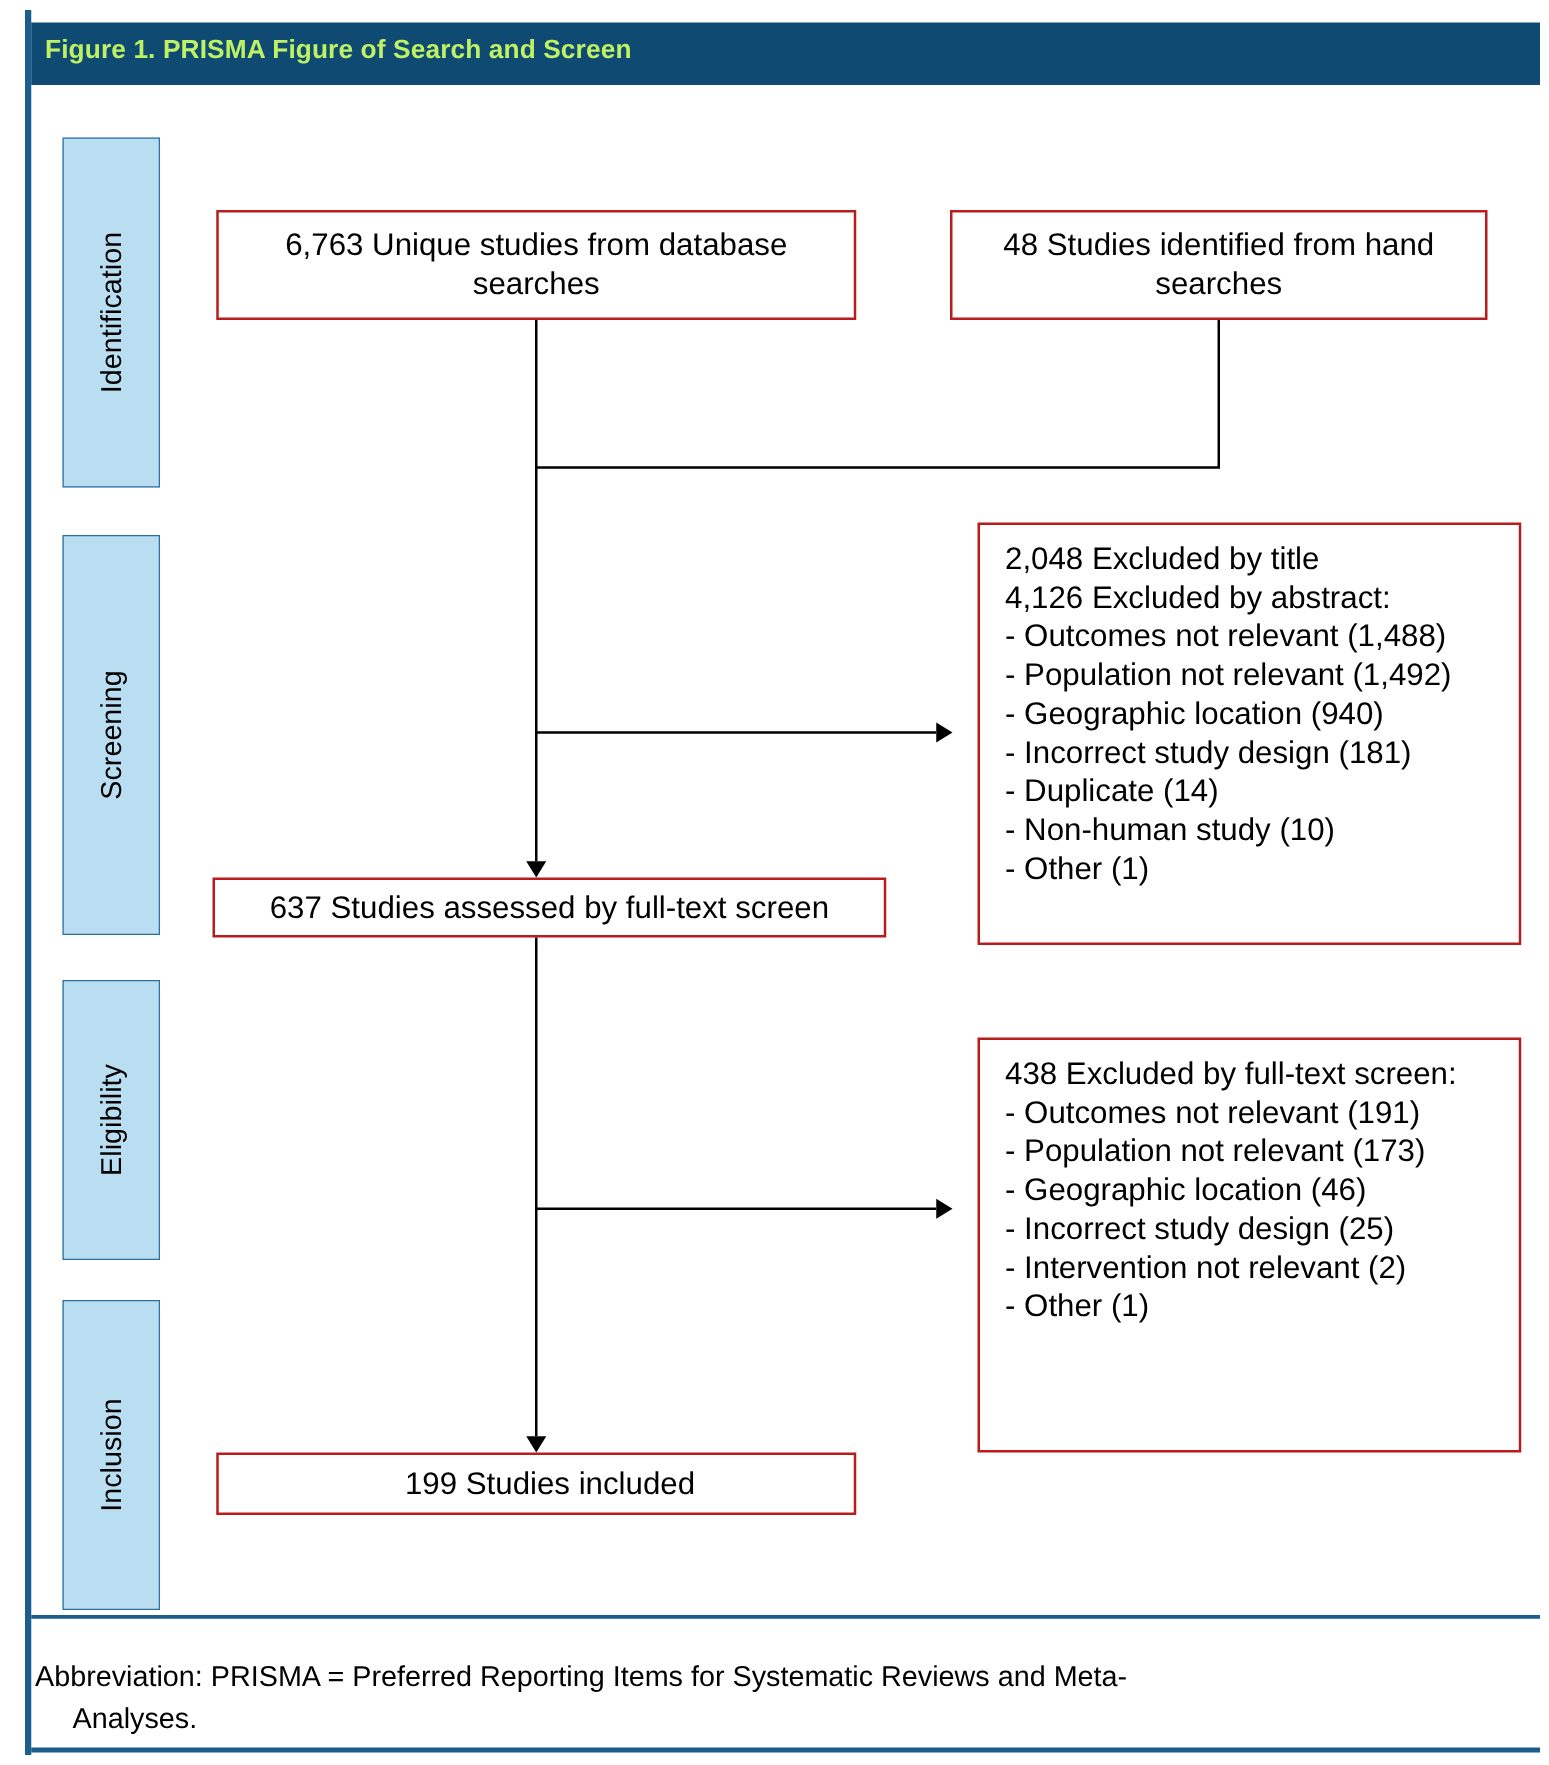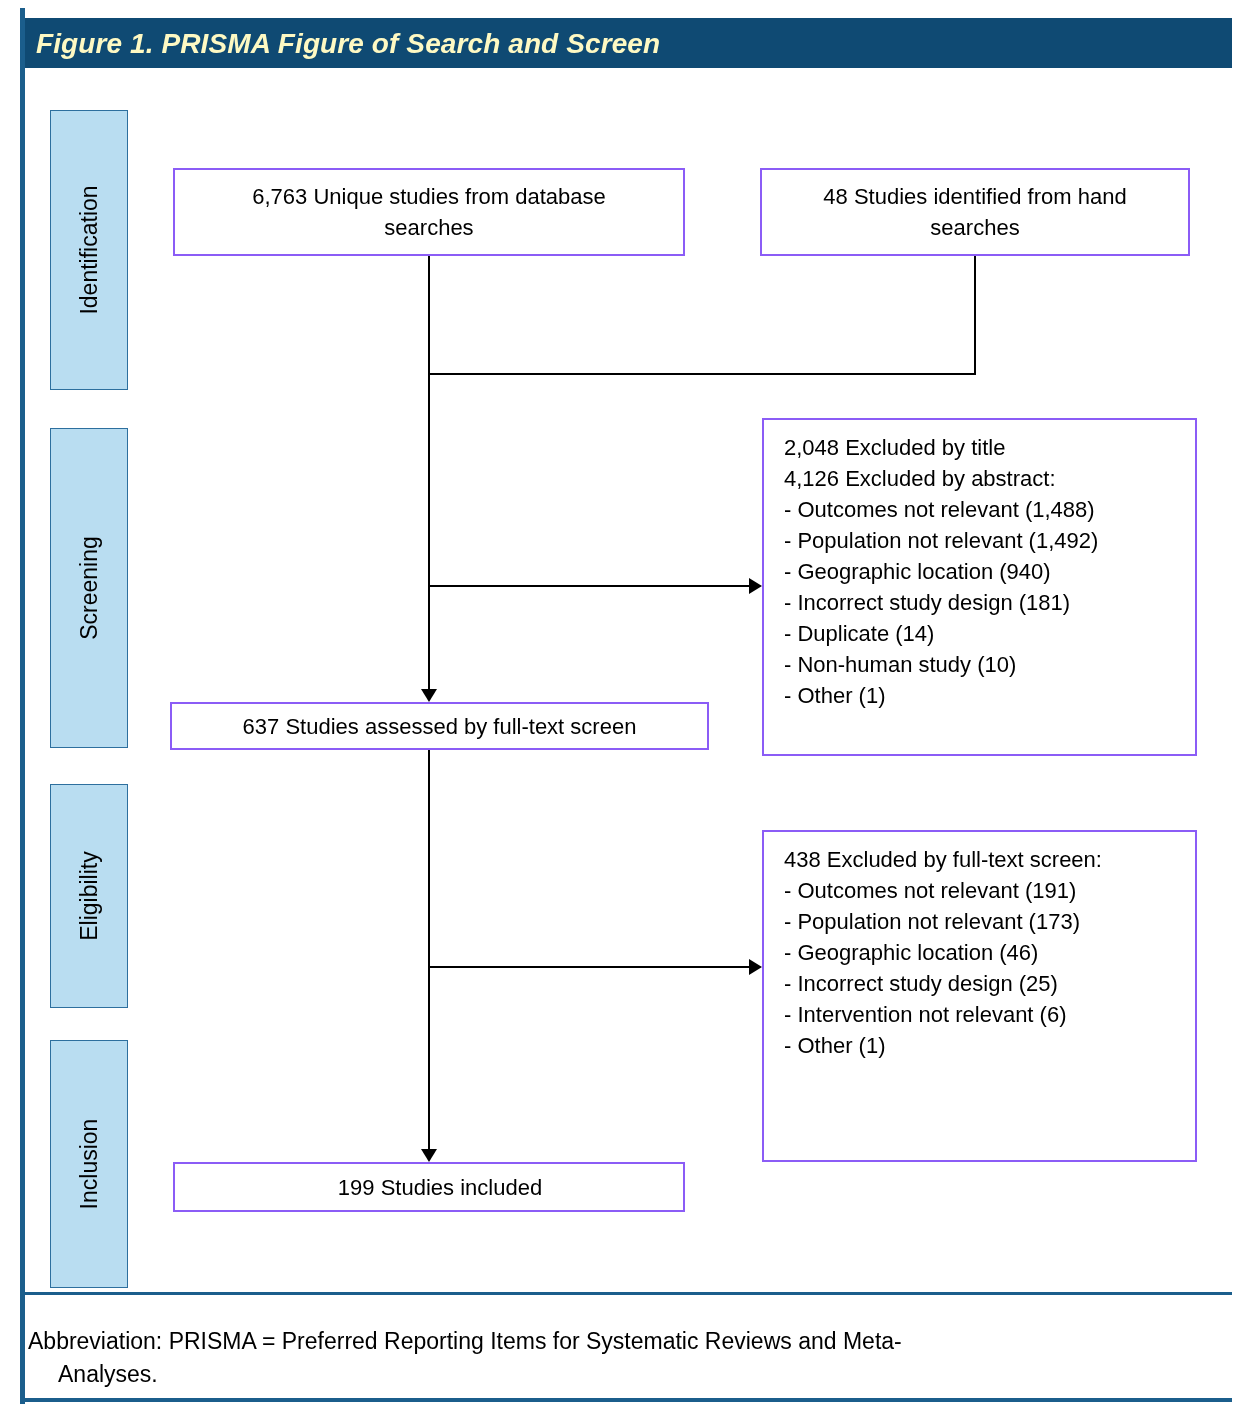--- a/index.html
+++ b/index.html
@@ -33,26 +33,25 @@
     left: 25px;
     top: 18px;
     width: 1207px;
     height: 50px;
     background: #0f4a73;
   }
   .title-bar .title-text {
     position: absolute;
     left: 11px;
     top: 10px;
-    font-size: 28px;
+    font-size: 21px;
     font-weight: bold;
-    color: #fef9c3;
+    color: #bef264;
     letter-spacing: 0.1px;
     white-space: nowrap;
-    font-style: italic;
   }
   .rule {
     position: absolute;
     background: #1b5e8c;
   }
   .rule-mid {
     left: 25px;
     top: 1292px;
     width: 1207px;
     height: 3px;
@@ -83,35 +82,36 @@
     color: #000000;
   }
   #stage-identification { left: 50px; top: 110px;  height: 280px; }
   #stage-screening      { left: 50px; top: 428px;  height: 320px; }
   #stage-eligibility    { left: 50px; top: 784px;  height: 224px; }
   #stage-inclusion      { left: 50px; top: 1040px; height: 248px; }
 
   
   .box {
     position: absolute;
-    border: 2px solid #8b5cf6;
+    border: 2px solid #b91c1c;
     box-sizing: border-box;
     background: #ffffff;
-    font-size: 22px;
+    font-size: 25px;
     line-height: 31px;
   }
   .box.center {
     display: flex;
     align-items: center;
     justify-content: center;
     text-align: center;
     padding: 0 10px;
   }
   .box.list {
     padding: 12px 16px 10px 20px;
+    margin-left: 20px;
   }
   .box .line {
     white-space: nowrap;
   }
 
   #box-db-search   { left: 173px; top: 168px; width: 512px; height: 88px; }
   #box-hand-search { left: 760px; top: 168px; width: 430px; height: 88px; }
   #box-excl-abstract { left: 762px; top: 418px; width: 435px; height: 338px; }
   #box-fulltext    { left: 170px; top: 702px; width: 539px; height: 48px; }
   #box-excl-full   { left: 762px; top: 830px; width: 435px; height: 332px; }
@@ -211,21 +211,21 @@
   <div class="box center" id="box-fulltext">
     <div class="line">637 Studies assessed by full-text screen</div>
   </div>
 
   <div class="box list" id="box-excl-full">
     <div class="line">438 Excluded by full-text screen:</div>
     <div class="line">- Outcomes not relevant (191)</div>
     <div class="line">- Population not relevant (173)</div>
     <div class="line">- Geographic location (46)</div>
     <div class="line">- Incorrect study design (25)</div>
-    <div class="line">- Intervention not relevant (6)</div>
+    <div class="line">- Intervention not relevant (2)</div>
     <div class="line">- Other (1)</div>
   </div>
 
   <div class="box center" id="box-included">
     <div class="line">199 Studies included</div>
   </div>
 
   <div class="ln v" style="left:974px; top:256px; height:118px;"></div>
 
   <div class="ln h" style="left:428px; top:373px; width:548px;"></div>

